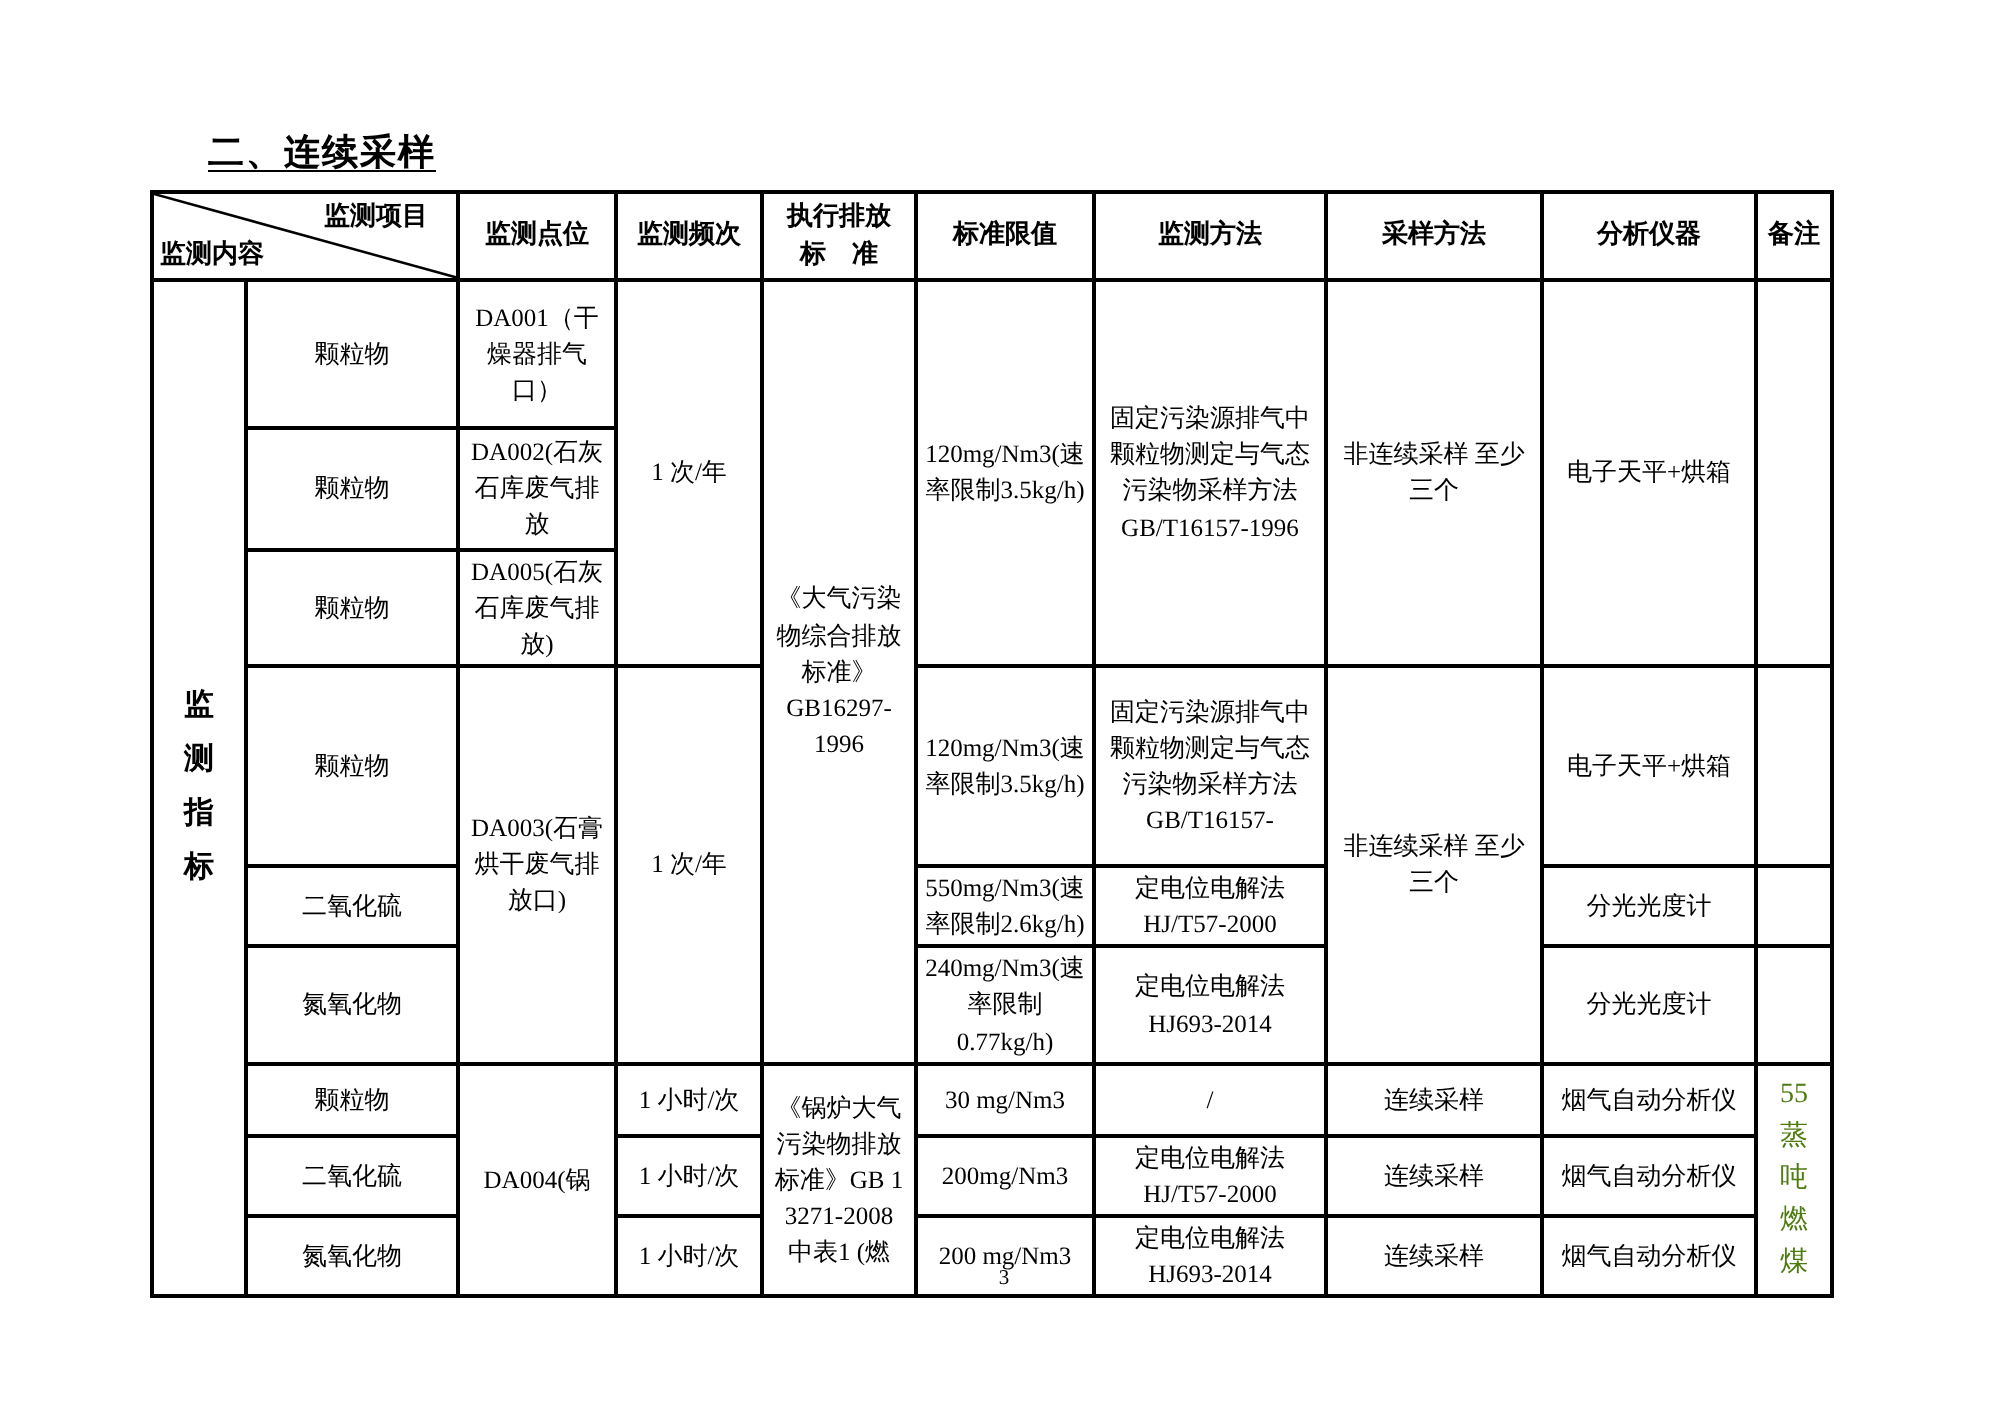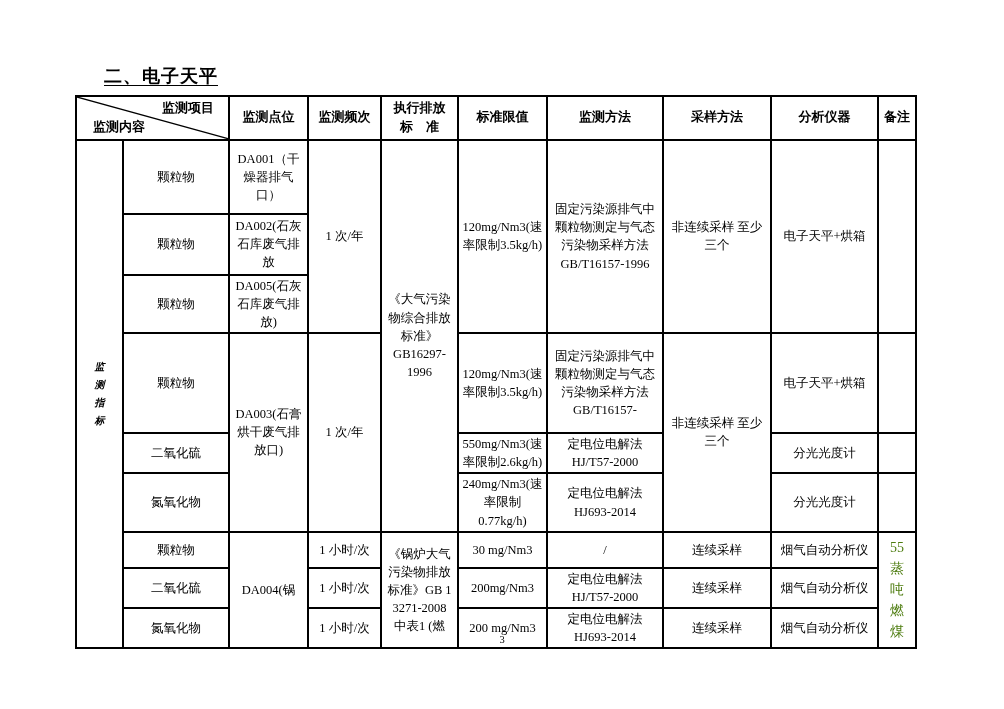--- a/index.html
+++ b/index.html
@@ -17,44 +17,44 @@
     border-collapse:collapse;table-layout:fixed;
   }
   table.mon th,table.mon td{
     border:2px solid #000;padding:1px 3px;text-align:center;vertical-align:middle;
     font-size:12.5px;line-height:1.45;overflow:hidden;
   }
   table.mon th{font-size:13px;font-weight:bold;padding:2px;}
   .diag{position:relative;padding:0;margin-top:29px;}
   .diag svg{position:absolute;left:0;top:0;width:100%;height:100%;}
   .diag .d-top{position:absolute;top:2px;right:14px;font-size:13px;font-weight:bold;}
-  .diag .d-bot{position:absolute;bottom:2px;left:16px;font-size:13px;font-weight:bold;}
+  .diag .d-bot{position:absolute;bottom:2px;left:3px;font-size:13px;font-weight:bold;}
   .vert{
     width:1.25em;margin:4px auto;word-break:break-all;line-height:1.8;
-    font-weight:bold;font-size:10px;font-style:italic;
+    font-weight:bold;font-size:15px;
   }
   .vert-red{
     width:1.35em;margin:0 auto;word-break:break-all;line-height:1.5;
     font-size:14px;
   }
   .pt{text-align:left;padding-left:5px;padding-right:2px;font-size:13px;line-height:1.55;}
   .pt-bottom{vertical-align:bottom;padding-bottom:9px;}
   .limit{font-size:9.5px;line-height:1.5;padding:1px 2px;}
   .blk{display:block;}
   .method{line-height:1.75;font-size:13px;}
   .method-left{text-align:left;padding:0 5px;}
   .std{line-height:1.6;margin-top:37px;}
   .std-boiler{word-break:break-all;text-align:left;padding:0 5px;line-height:1.75;font-size:13px;}
   .samp{line-height:1.7;}
   .page-num{position:absolute;left:0;right:0;top:634px;text-align:center;font-size:10.5px;}
 </style>
 </head>
 <body>
 
-<div class="page-title">二、电子天平</div>
+<div class="page-title">二、连续采样</div>
 
 <table class="mon">
   <colgroup>
     <col style="width:47px">
       <col style="width:106px">
       <col style="width:79px">
     <col style="width:73px">
       <col style="width:77px">
       <col style="width:89px">
     <col style="width:116px">

